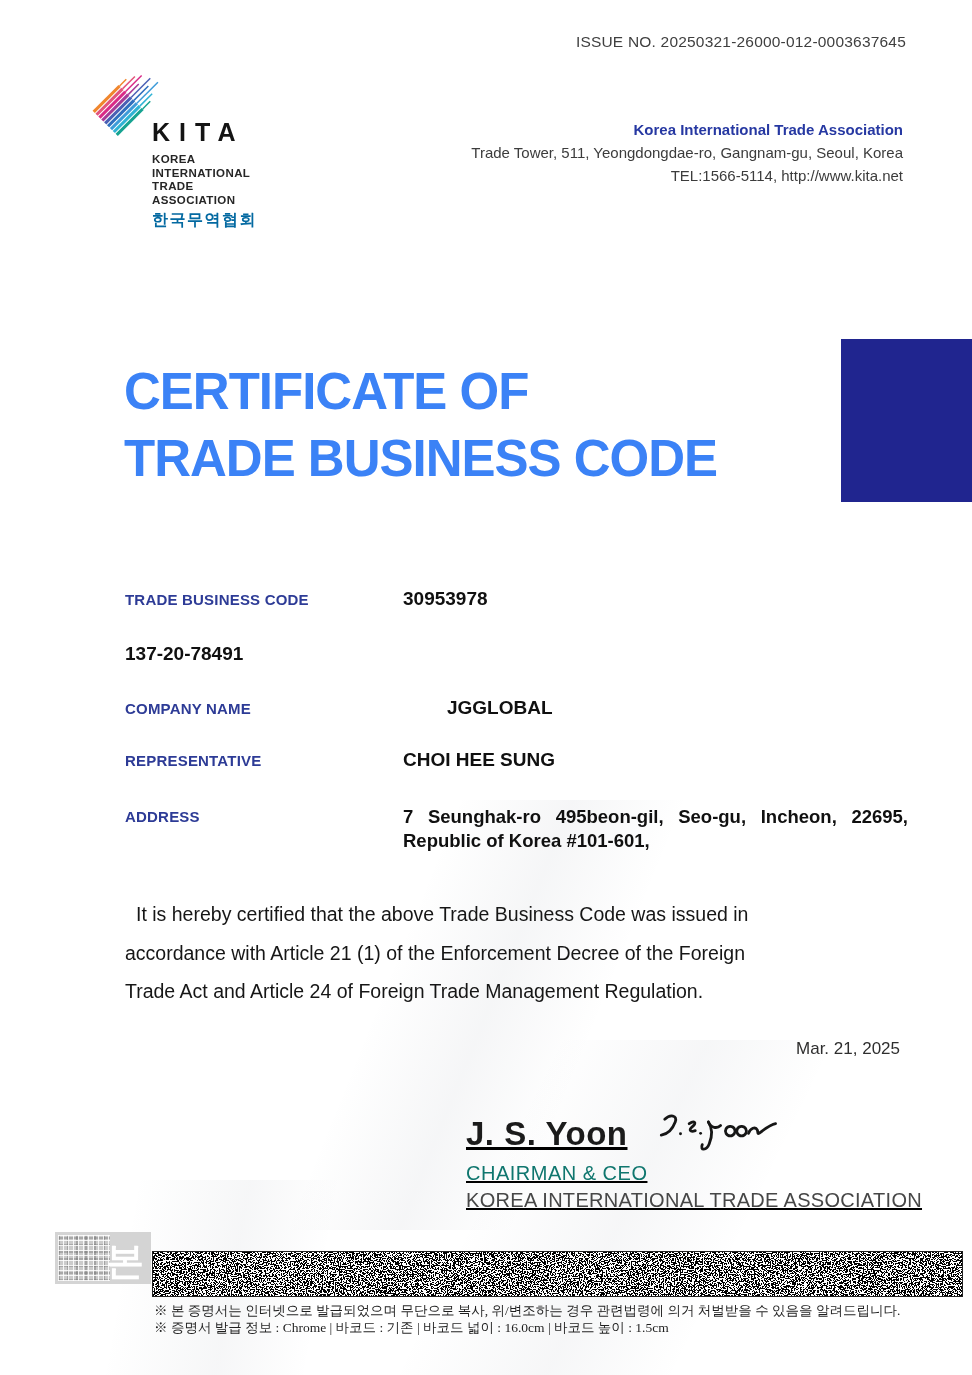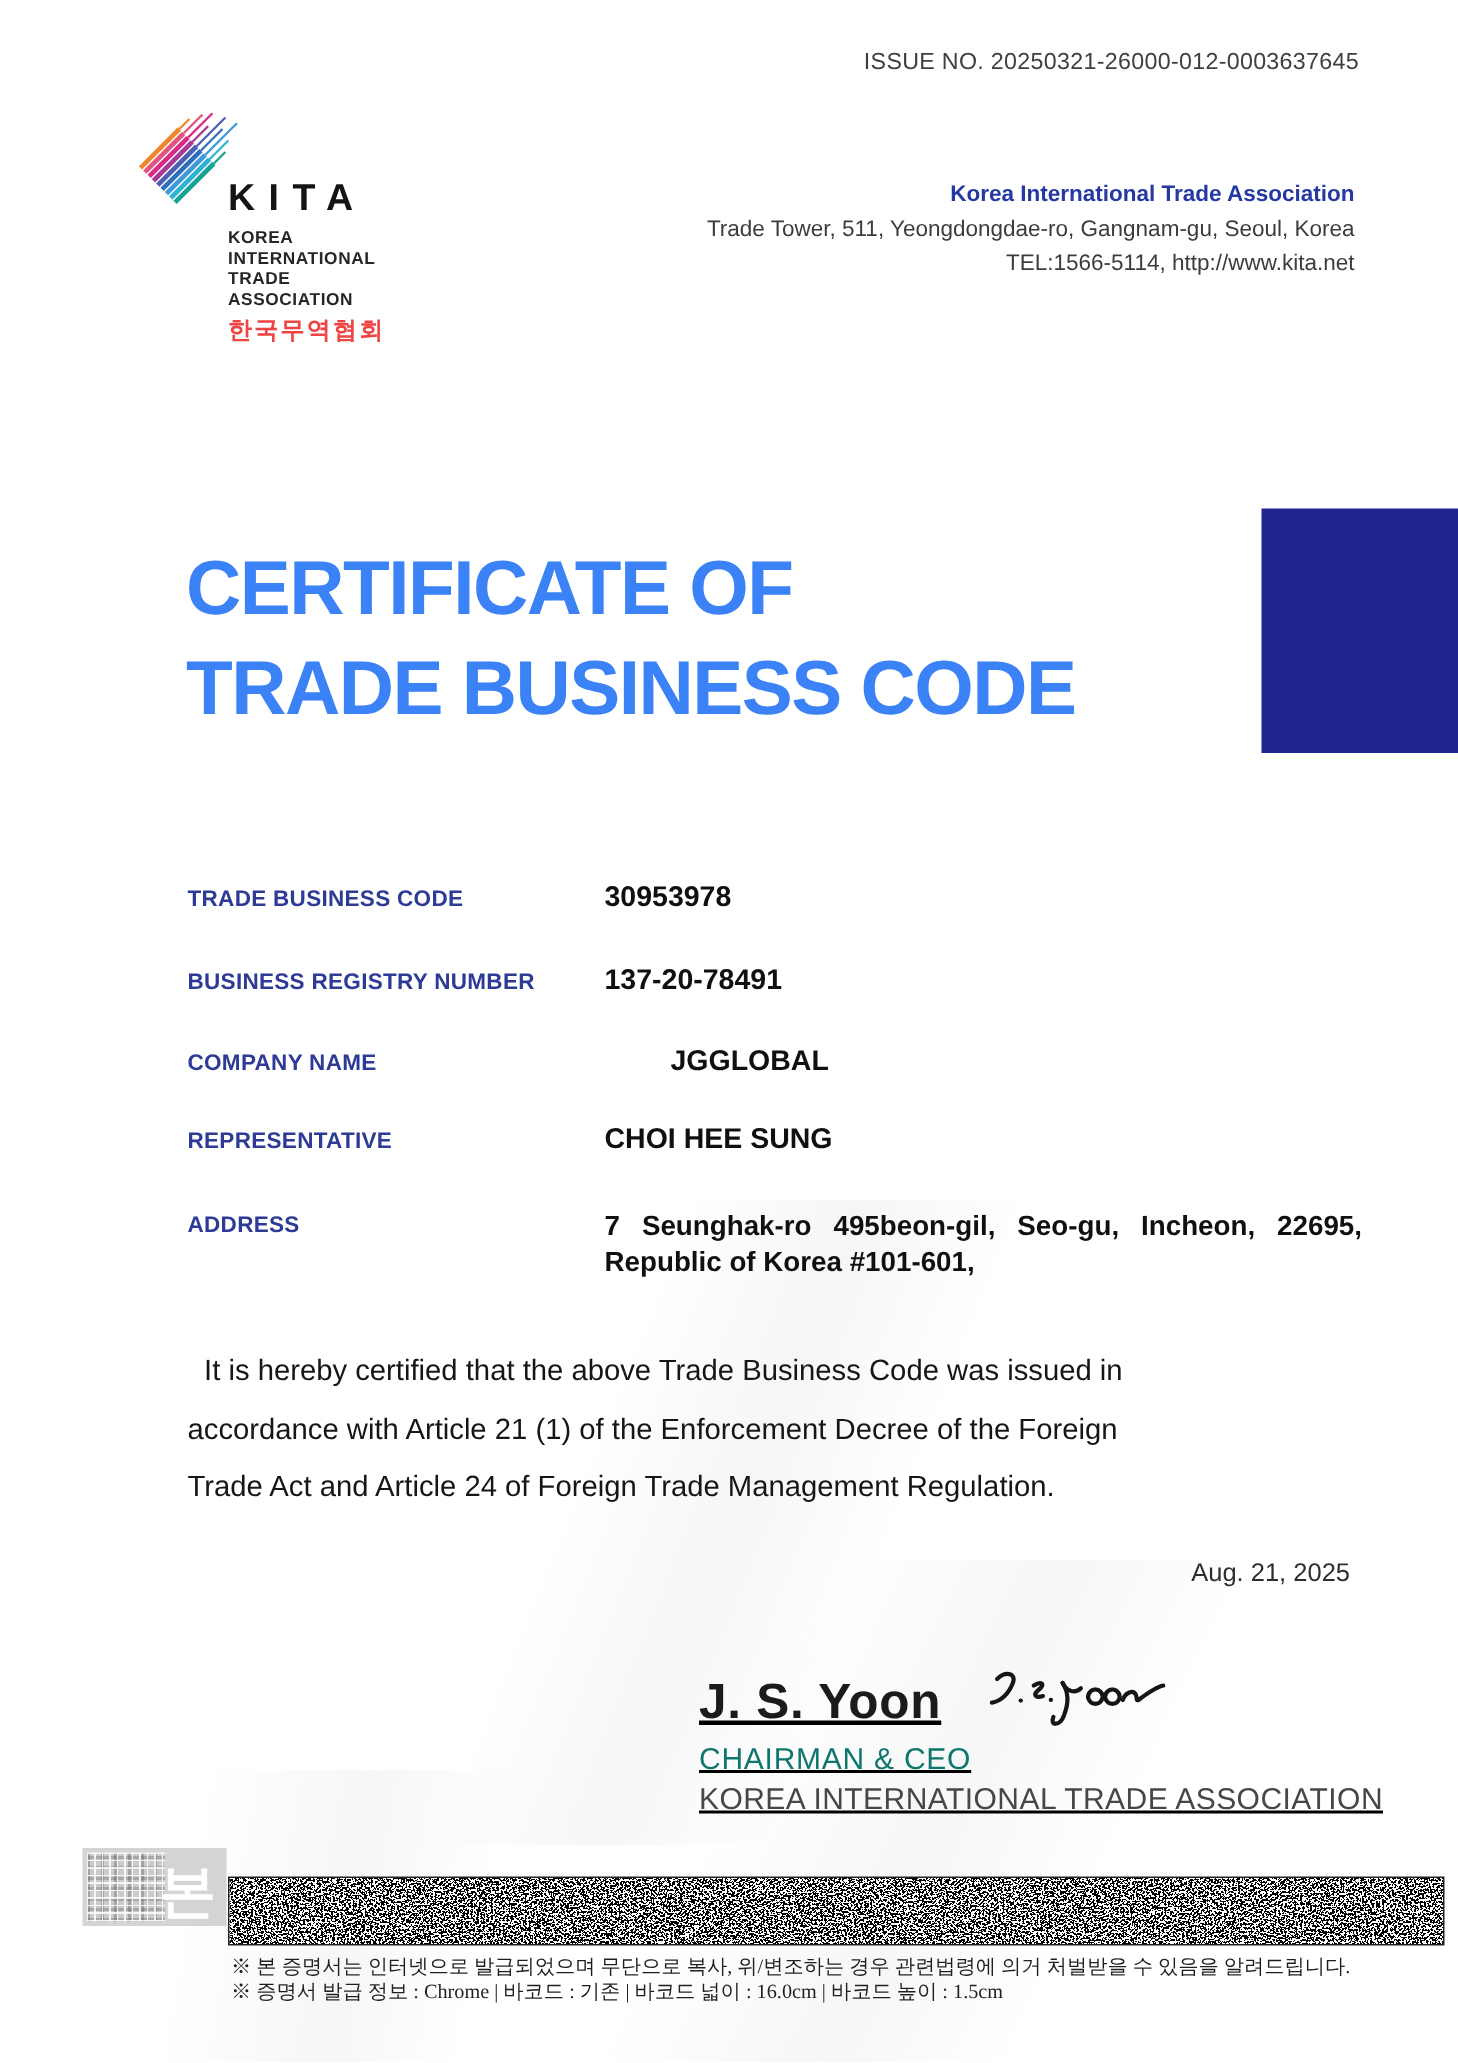--- a/index.html
+++ b/index.html
@@ -19,21 +19,21 @@
   .issue-no { position:absolute; top:33px; right:66px; font-size:15.5px; color:#3f3f3f; letter-spacing:.2px; }
 
   
   .logo { position:absolute; left:90px; top:64px; width:280px; height:185px; }
   .logo-mark { position:absolute; left:0; top:2px; }
   .logo-acronym { position:absolute; left:62px; top:54px; font-size:25px; font-weight:800;
     letter-spacing:9px; color:#141414; }
   .logo-org { position:absolute; left:62px; top:89px; font-size:11.5px; line-height:13.5px;
     font-weight:700; color:#262626; letter-spacing:.4px; }
   .logo-kr { position:absolute; left:62px; top:146px; font-size:16px; font-weight:800;
-    color:#ef4444; letter-spacing:1.5px; }
+    color:#0369a1; letter-spacing:1.5px; }
 
   
   .letterhead { position:absolute; top:118px; right:69px; text-align:right; }
   .lh-org { font-size:15px; font-weight:700; color:#2638A2; line-height:23px; }
   .lh-line { font-size:15px; color:#3c3c3c; line-height:23px; }
 
   
   .cert-title { position:absolute; left:124px; top:358px; font-size:51px; line-height:67px;
     font-weight:700; color:#3b82f6; letter-spacing:-1px; }
   .accent-block { position:absolute; left:841px; top:339px; width:131px; height:163px; background:#20258F; }
@@ -138,21 +138,20 @@
     <div>TRADE BUSINESS CODE</div>
   </div>
   <div class="accent-block"></div>
 
   <div class="fields">
     <div class="frow r0">
       <div class="flabel">TRADE BUSINESS CODE</div>
       <div class="fvalue">30953978</div>
     </div>
     <div class="frow r1">
-      <div class="flabel">BUSINESS REGISTRY NUMBER</div>
       <div class="fvalue">137-20-78491</div>
     </div>
     <div class="frow r2">
       <div class="flabel">COMPANY NAME</div>
       <div class="fvalue">JGGLOBAL</div>
     </div>
     <div class="frow r3">
       <div class="flabel">REPRESENTATIVE</div>
       <div class="fvalue">CHOI HEE SUNG</div>
     </div>
@@ -161,21 +160,21 @@
       <div class="fvalue address">7 Seunghak-ro 495beon-gil, Seo-gu, Incheon, 22695, Republic of Korea #101-601,</div>
     </div>
   </div>
 
   <div class="cert-body">
     <div class="cert-line">It is hereby certified that the above Trade Business Code was issued in</div>
     <div class="cert-line">accordance with Article 21 (1) of the Enforcement Decree of the Foreign</div>
     <div class="cert-line">Trade Act and Article 24 of Foreign Trade Management Regulation.</div>
   </div>
 
-  <div class="issue-date">Aug. 21, 2025</div>
+  <div class="issue-date">Mar. 21, 2025</div>
 
   <div class="sig">
     <div class="sig-row">
       <span class="sig-name">J. S. Yoon</span>
       <svg class="sig-scribble" width="132" height="48" viewBox="0 0 150 55" aria-hidden="true">
         <g fill="none" stroke="#161616" stroke-width="3.2" stroke-linecap="round" stroke-linejoin="round">
           <path d="M22 13 C28 7 37 8 34 16 C31 24 25 30 18 31"></path>
           <path d="M40 29.5 l0.1 0"></path>
           <path d="M50 18 C56 14 59 17 54 21 C49 25 51 28 57 26"></path>
           <path d="M63 29 l0.1 0"></path>

